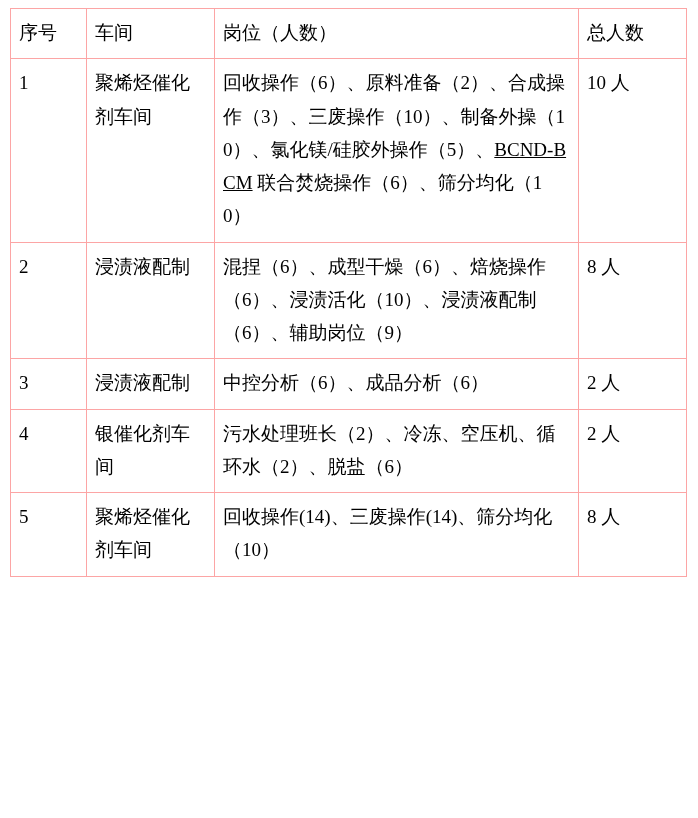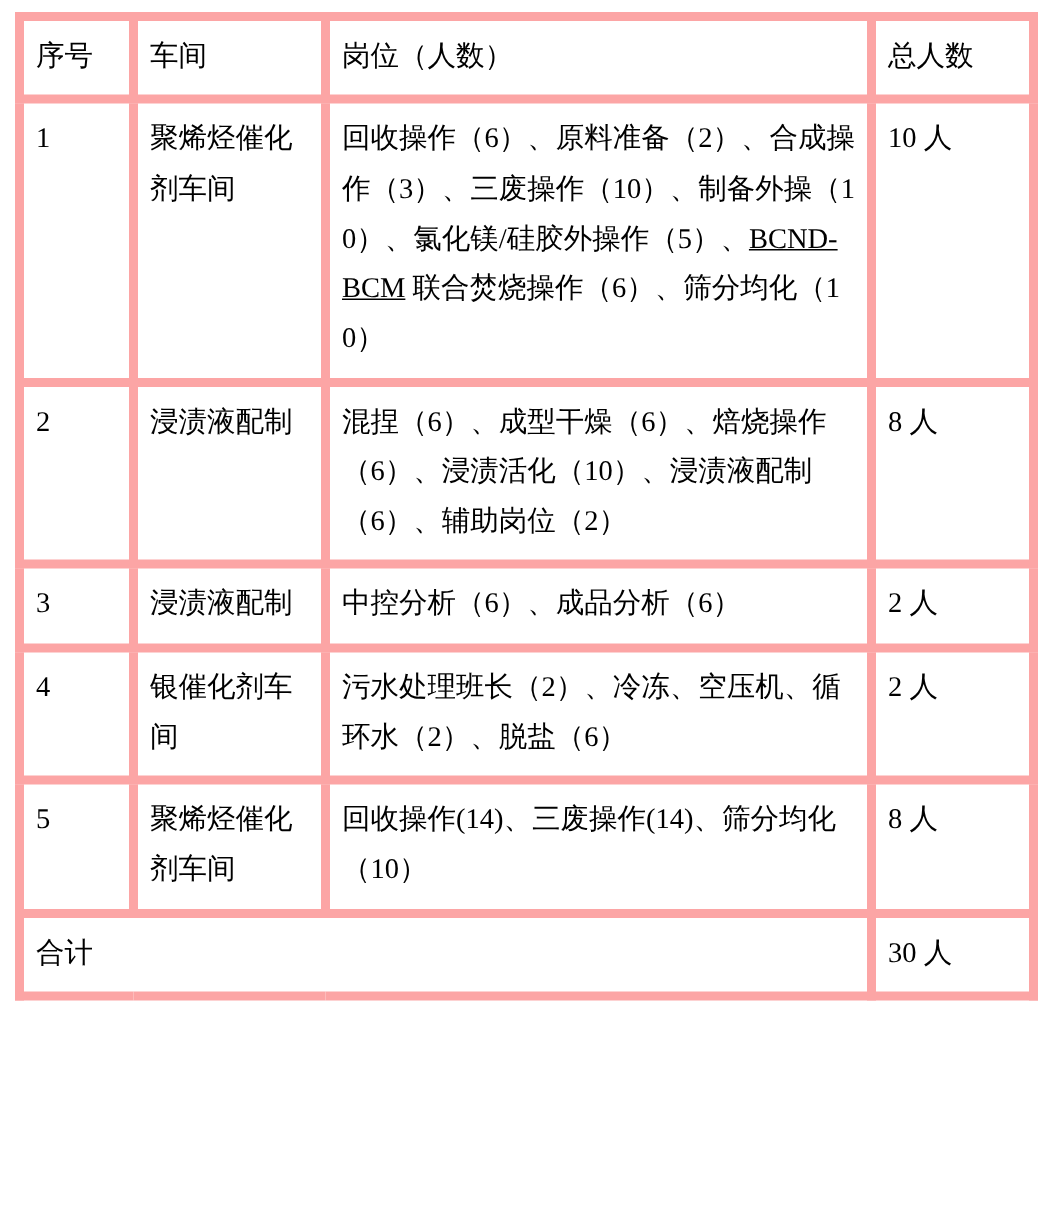--- a/index.html
+++ b/index.html
@@ -27,21 +27,21 @@
     font-size: 19px;
     line-height: 1.75;
   }
   table.staff-table col.c-idx { width: 76px; }
   table.staff-table col.c-shop { width: 128px; }
   table.staff-table col.c-post { width: 364px; }
   table.staff-table col.c-total { width: 108px; }
 
   table.staff-table th,
   table.staff-table td {
-    border: 6px solid #fca5a5;
+    border: 1px solid #fca5a5;
     vertical-align: top;
     padding: 7px 8px 9px 8px;
     font-weight: normal;
     text-align: left;
   }
   table.staff-table th {
     white-space: nowrap;
   }
   .cell-idx, .cell-total {
     white-space: nowrap;
@@ -83,40 +83,36 @@
     <tbody>
       <tr>
         <td class="cell-idx">1</td>
         <td class="cell-shop">聚烯烃催化剂车间</td>
         <td class="cell-post">回收操作（6）、原料准备（2）、合成操作（3）、三废操作（10）、制备外操（10）、氯化镁/硅胶外操作（5）、<span class="underline-seg">BCND-BCM</span> 联合焚烧操作（6）、筛分均化（10）</td>
         <td class="cell-total">10 人</td>
       </tr>
       <tr>
         <td class="cell-idx">2</td>
         <td class="cell-shop">浸渍液配制</td>
-        <td class="cell-post">混捏（6）、成型干燥（6）、焙烧操作（6）、浸渍活化（10）、浸渍液配制（6）、辅助岗位（2）</td>
+        <td class="cell-post">混捏（6）、成型干燥（6）、焙烧操作（6）、浸渍活化（10）、浸渍液配制（6）、辅助岗位（9）</td>
         <td class="cell-total">8 人</td>
       </tr>
       <tr>
         <td class="cell-idx">3</td>
         <td class="cell-shop">浸渍液配制</td>
         <td class="cell-post">中控分析（6）、成品分析（6）</td>
         <td class="cell-total">2 人</td>
       </tr>
       <tr>
         <td class="cell-idx">4</td>
         <td class="cell-shop">银催化剂车间</td>
         <td class="cell-post">污水处理班长（2）、冷冻、空压机、循环水（2）、脱盐（6）</td>
         <td class="cell-total">2 人</td>
       </tr>
       <tr>
         <td class="cell-idx">5</td>
         <td class="cell-shop">聚烯烃催化剂车间</td>
         <td class="cell-post">回收操作(14)、三废操作(14)、筛分均化（10）</td>
         <td class="cell-total">8 人</td>
       </tr>
-      <tr>
-        <td class="total-row-label" colspan="3">合计</td>
-        <td class="cell-total">30 人</td>
-      </tr>
     </tbody>
   </table>
 </div>
 
 </body></html>

